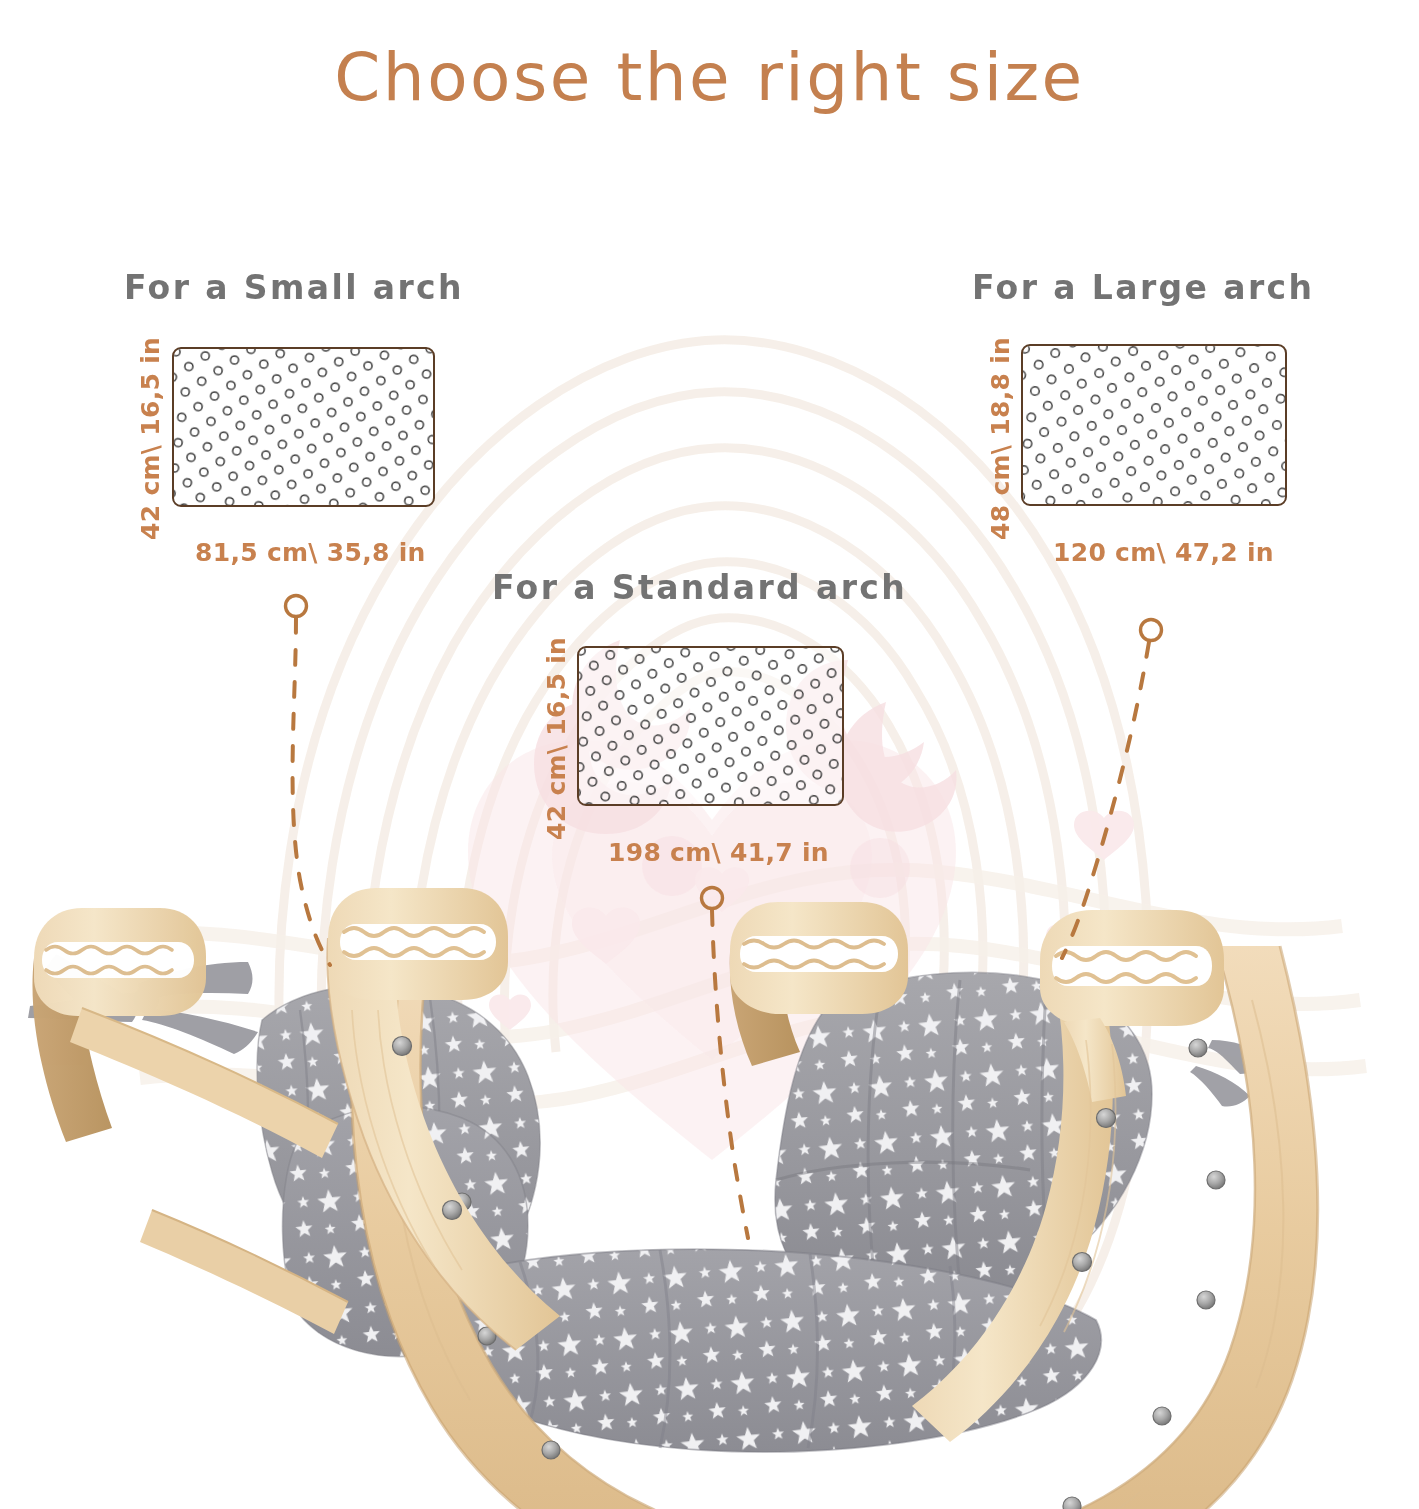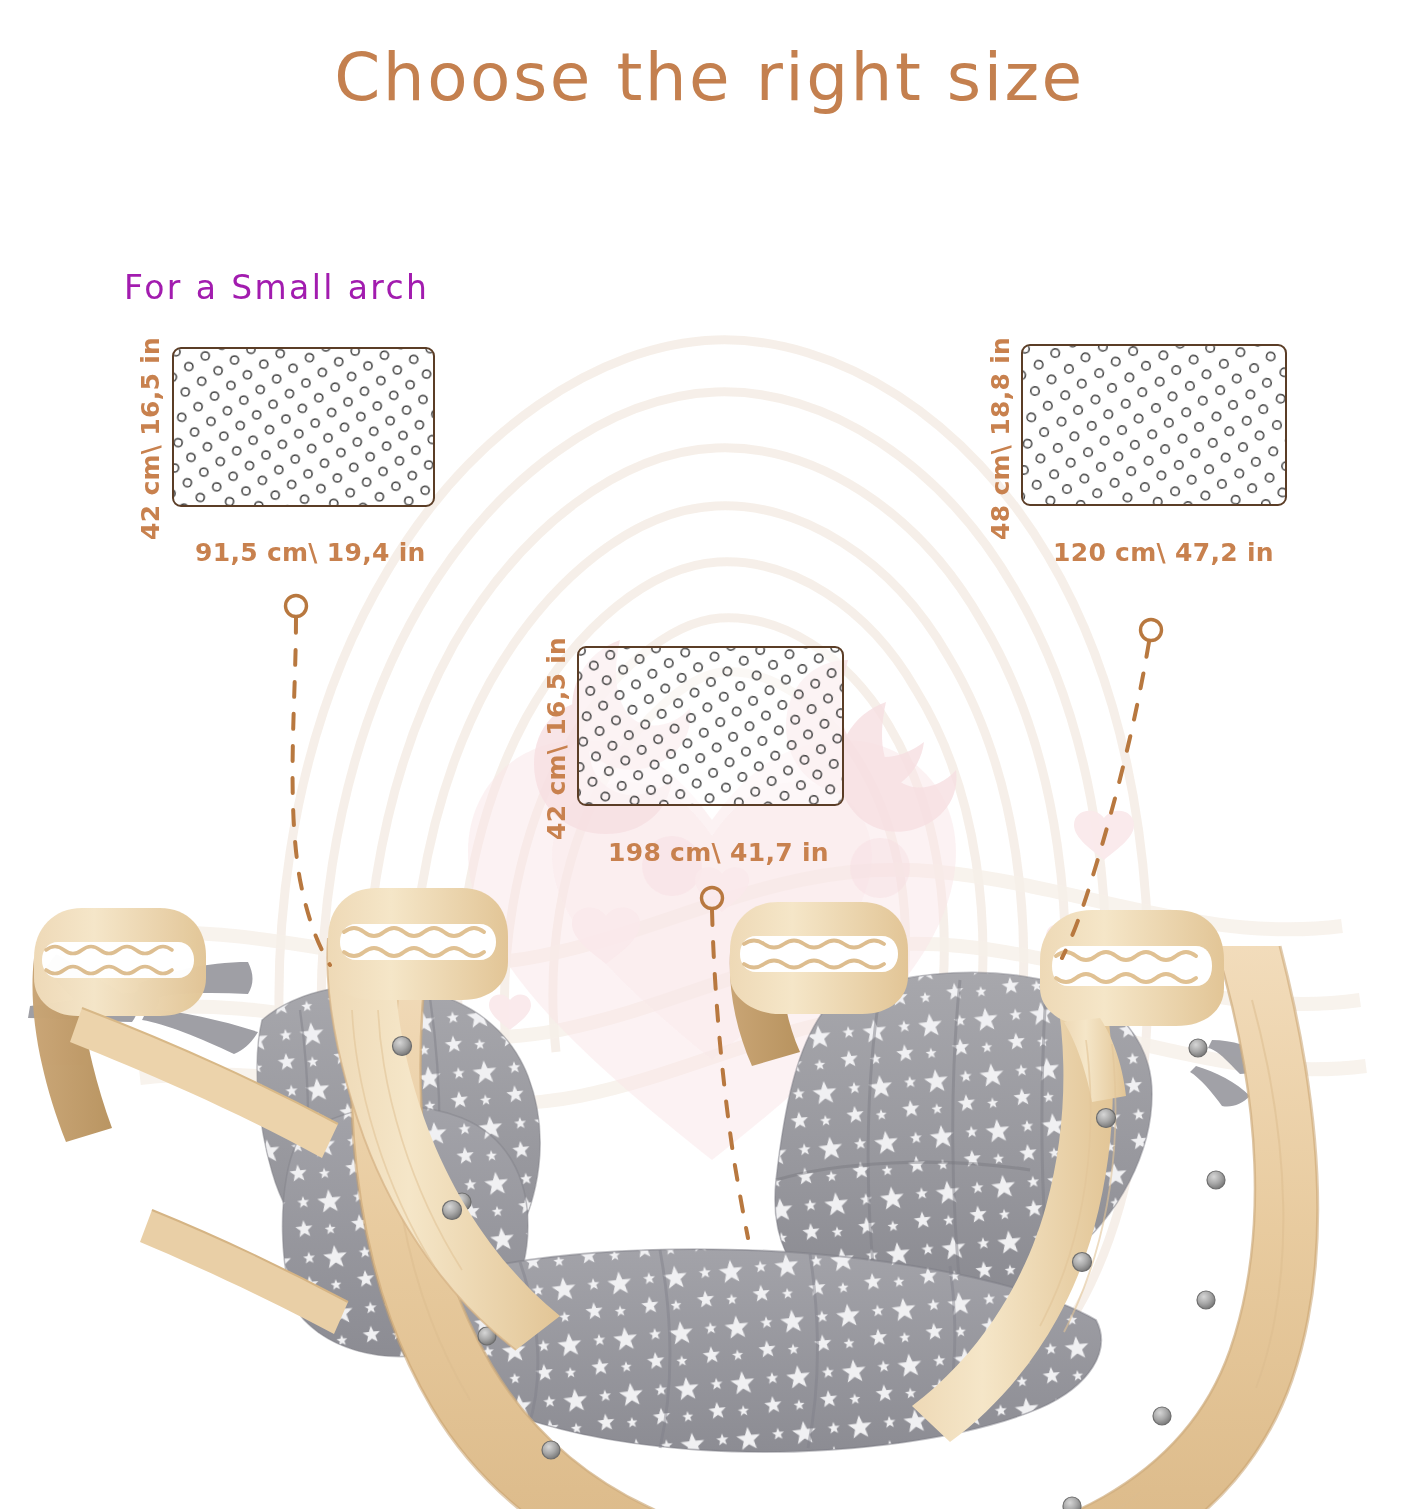--- a/index.html
+++ b/index.html
@@ -41,23 +41,23 @@
     line-height: 1.04;
     letter-spacing: 2.5px;
     z-index: 6;
   }
   #main-title .line { display: block; white-space: nowrap; }
   #main-title .line2 { letter-spacing: 3px; }
 
   
   .sec-head {
     position: absolute;
-    color: #a21caf;
+    color: #737373;
     font-size: 33px;
-    font-weight: 400;
+    font-weight: 700;
     letter-spacing: 2.4px;
     white-space: nowrap;
     z-index: 6;
   }
   #head-small    { left: 124px;  top: 268px; }
   #head-large    { left: 972px;  top: 268px; }
   #head-standard { left: 492px;  top: 568px; }
 
   
   .dim {
@@ -227,38 +227,40 @@
         <pattern id="dotsS" width="30" height="26" patternUnits="userSpaceOnUse" patternTransform="rotate(8)">
           <circle cx="7" cy="6" r="4.1" fill="none" stroke="#3a3a3a" stroke-width="1.5"></circle>
           <circle cx="22" cy="19" r="4.1" fill="none" stroke="#3a3a3a" stroke-width="1.5"></circle>
         </pattern>
       </defs>
       <rect x="0" y="0" width="271" height="168" fill="url(#dotsS)"></rect>
     </svg>
   </div>
 
   <div id="dim-small-v" class="dim vert">42 cm\ 16,5 in</div>
-  <div id="dim-small-h" class="dim">91,5 cm\ 19,4 in</div>
-
+  <div id="dim-small-h" class="dim">81,5 cm\ 35,8 in</div>
+
+  <div id="head-large" class="sec-head">For a Large arch</div>
 
   <div id="rect-large" class="cushion">
     <svg class="dots" viewBox="0 0 274 170" preserveAspectRatio="none" xmlns="http://www.w3.org/2000/svg">
       <defs>
         <pattern id="dotsL" width="31" height="27" patternUnits="userSpaceOnUse" patternTransform="rotate(8)">
           <circle cx="7" cy="6" r="4.3" fill="none" stroke="#3a3a3a" stroke-width="1.5"></circle>
           <circle cx="23" cy="20" r="4.3" fill="none" stroke="#3a3a3a" stroke-width="1.5"></circle>
         </pattern>
       </defs>
       <rect x="0" y="0" width="274" height="170" fill="url(#dotsL)"></rect>
     </svg>
   </div>
 
   <div id="dim-large-v" class="dim vert">48 cm\ 18,8 in</div>
   <div id="dim-large-h" class="dim">120 cm\ 47,2 in</div>
 
+  <div id="head-standard" class="sec-head">For a Standard arch</div>
 
   <div id="rect-standard" class="cushion">
     <svg class="dots" viewBox="0 0 275 168" preserveAspectRatio="none" xmlns="http://www.w3.org/2000/svg">
       <defs>
         <pattern id="dotsM" width="30" height="26" patternUnits="userSpaceOnUse" patternTransform="rotate(8)">
           <circle cx="7" cy="6" r="4.2" fill="none" stroke="#3a3a3a" stroke-width="1.5"></circle>
           <circle cx="22" cy="19" r="4.2" fill="none" stroke="#3a3a3a" stroke-width="1.5"></circle>
         </pattern>
       </defs>
       <rect x="0" y="0" width="275" height="168" fill="url(#dotsM)"></rect>

